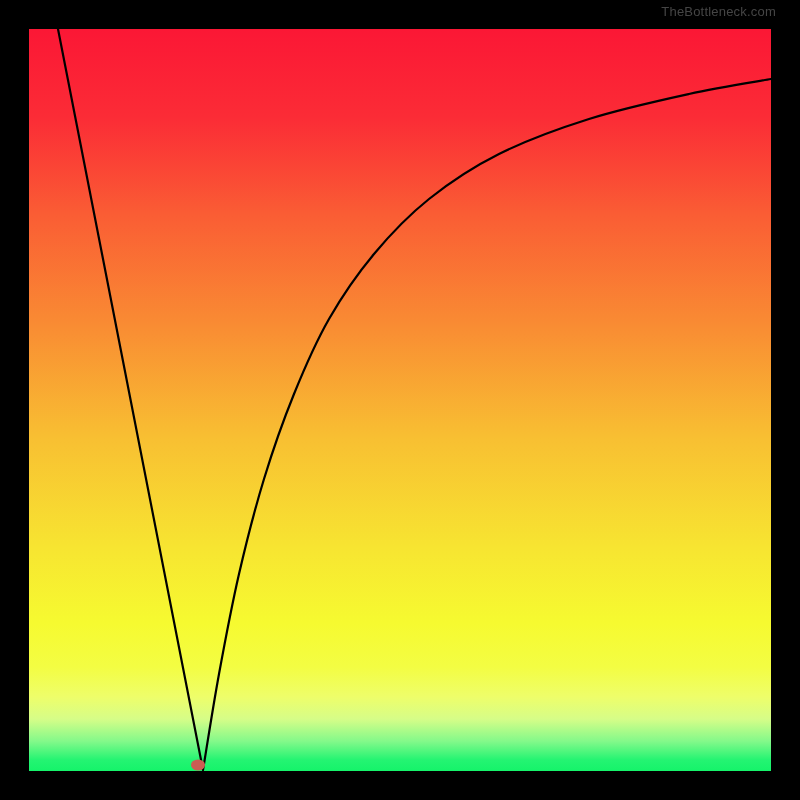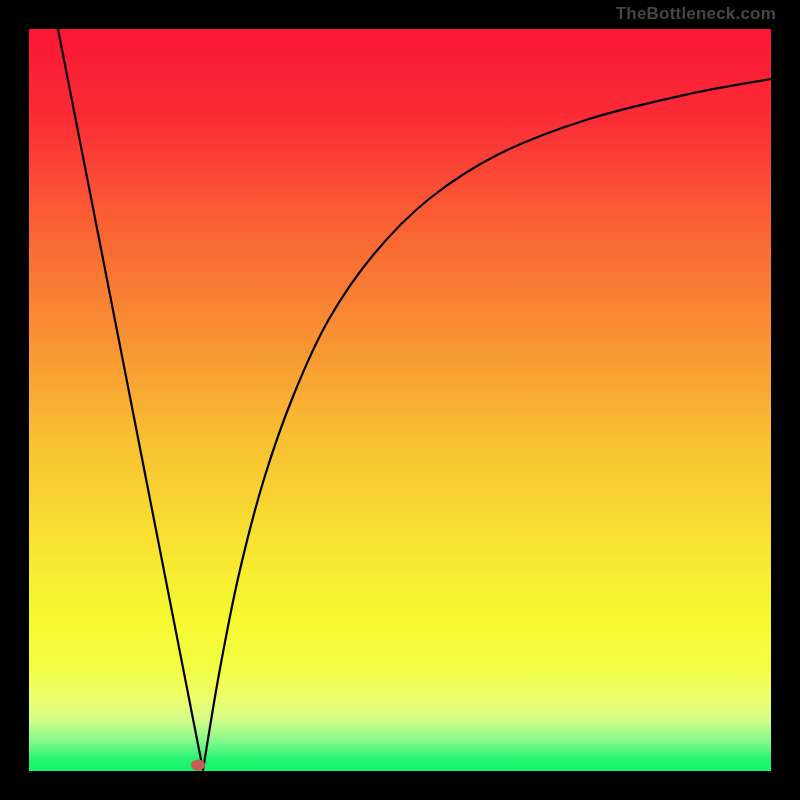--- a/index.html
+++ b/index.html
@@ -32,22 +32,22 @@
     position: absolute;
     inset: 0;
     width: 742px;
     height: 742px;
   }
   .attribution {
     position: absolute;
     top: 4px;
     right: 24px;
     color: #454545;
-    font-size: 17px;
-    font-weight: 700;
+    font-size: 13px;
+    font-weight: 400;
     letter-spacing: 0.2px;
     user-select: none;
   }
   .dot {
     position: absolute;
     width: 14px;
     height: 11px;
     border-radius: 50%;
     background: #cc5d53;
     transform: translate(-50%, -50%);

